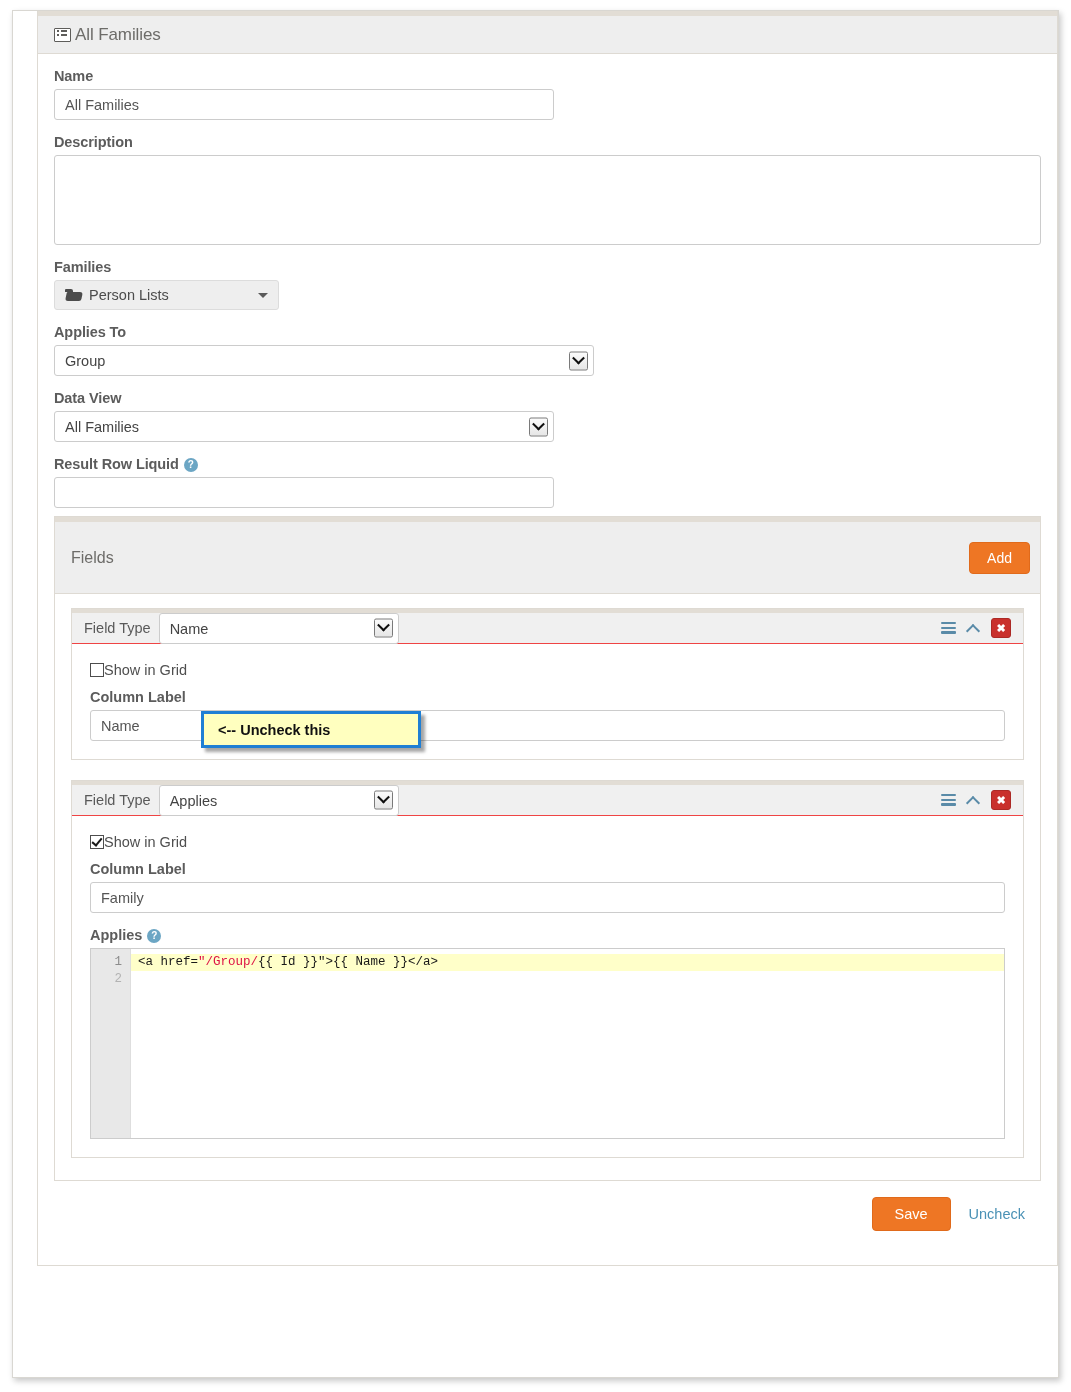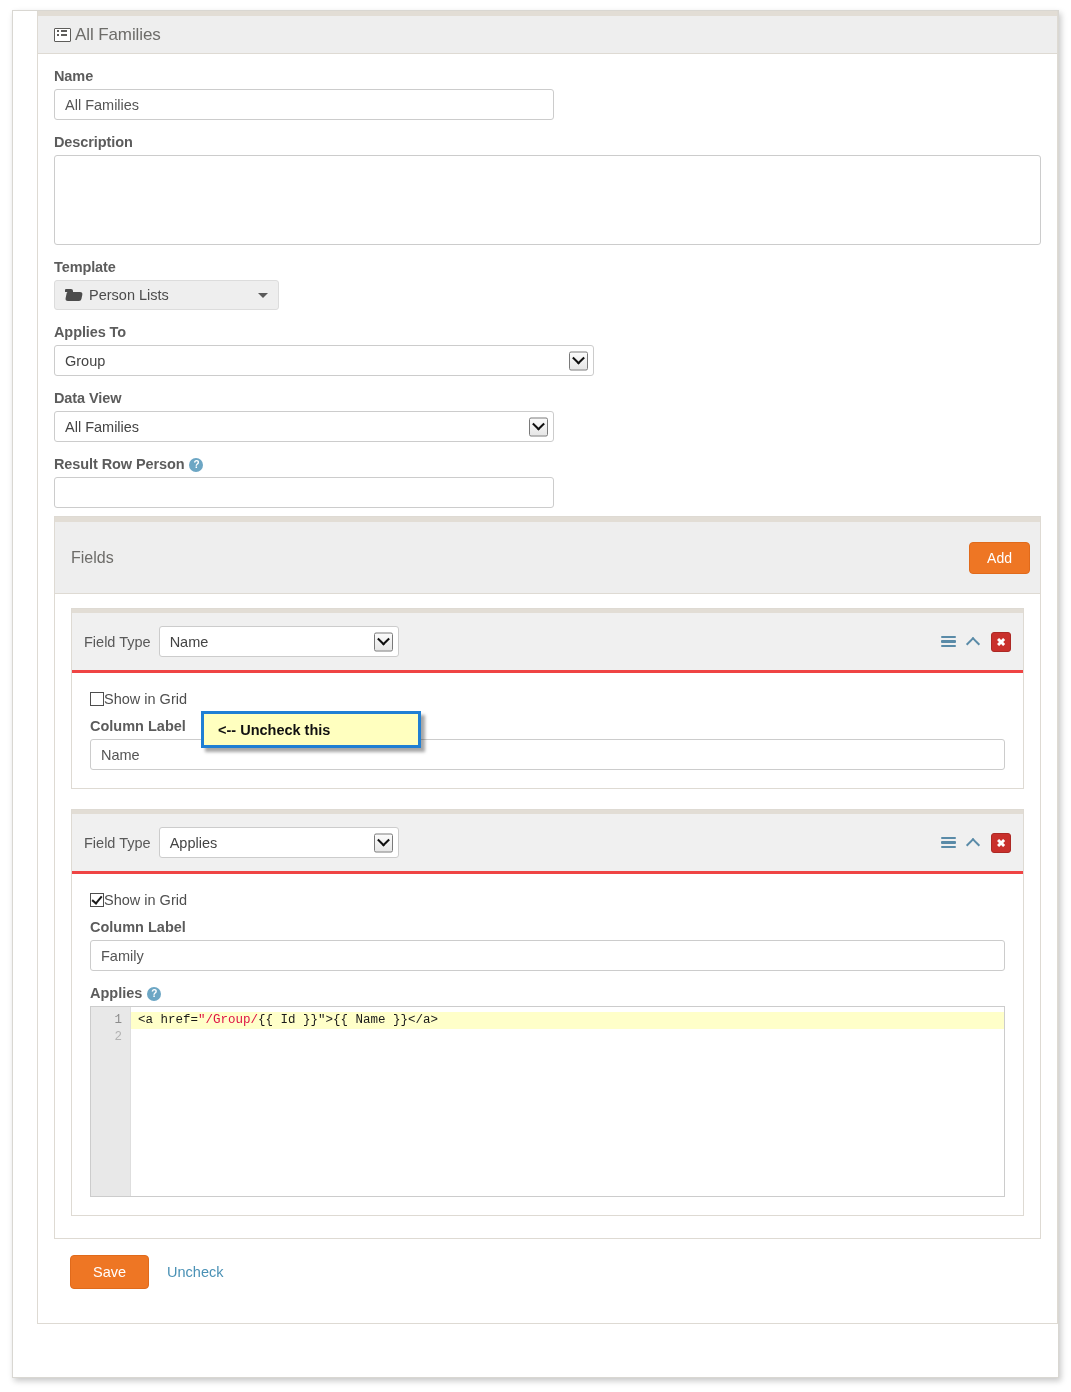--- a/index.html
+++ b/index.html
@@ -261,26 +261,26 @@
 
   
   .field-widget {
     border: 1px solid #dedad3;
     background: #ffffff;
     margin-bottom: 20px;
   }
   .field-widget .wstrip { height: 4px; background: #e2ddd5; }
   .field-widget-head {
     background: #f0f0f0;
-    border-bottom: 3px solid #ef4444;
+    border-bottom: 1px solid #ef4444;
     display: flex;
     align-items: center;
     justify-content: space-between;
     padding: 8px 12px 8px 12px;
-    height: 60px;
+    height: 31px;
     box-sizing: border-box;
   }
   .ft-group { display: flex; align-items: center; gap: 8px; }
   .ft-label { font-size: 14.5px; color: #595959; }
   .widget-actions { display: flex; align-items: center; gap: 11px; }
 
   .icon-reorder {
     display: inline-block;
     width: 15px; height: 12px;
     position: relative;
@@ -420,20 +420,21 @@
   }
   .code-line.active { background: #ffffc9; }
   .tok-str { color: #d14; }
 
   
   .form-actions {
     padding: 16px 16px 18px 16px;
     display: flex;
     align-items: center;
     gap: 18px;
+    justify-content: flex-end;
   }
   .btn-save {
     background: #ee7624;
     border: 1px solid #e06a1b;
     color: #ffffff;
     font-size: 14.5px;
     padding: 8px 22px;
     border-radius: 4px;
     cursor: pointer;
     font-family: "Liberation Sans", sans-serif;
@@ -466,21 +467,21 @@
         <label class="control-label">Name</label>
         <input class="form-control w-half" type="text" value="All Families" style="">
       </div>
 
       <div class="form-group">
         <label class="control-label">Description</label>
         <textarea class="form-control" placeholder="" style=""></textarea>
       </div>
 
       <div class="form-group">
-        <label class="control-label">Template</label>
+        <label class="control-label">Families</label>
         <div class="category-btn">
           <span class="cat-left">
             <span class="icon-folder-open"></span>
             <span>Person Lists</span>
           </span>
           <span class="caret-down"></span>
         </div>
       </div>
 
       <div class="form-group">
@@ -494,21 +495,21 @@
       <div class="form-group">
         <label class="control-label">Data View</label>
         <div class="select-wrap" style="width:500px;">
           <span class="sel-text">All Families</span>
           <span class="sel-arrow"></span>
         </div>
       </div>
 
       <div class="form-group" style="margin-bottom:8px;">
         <label class="control-label">
-          <span>Result Row Person</span><span class="help-icon">?</span>
+          <span>Result Row Liquid</span><span class="help-icon">?</span>
         </label>
         <input class="form-control w-half" type="text" value="" style="">
       </div>
 
       <div class="fields-panel">
         <div class="panel-topstrip"></div>
         <div class="fields-heading">
           <span class="ttl">Fields</span>
           <button class="btn-add">Add</button>
         </div>

